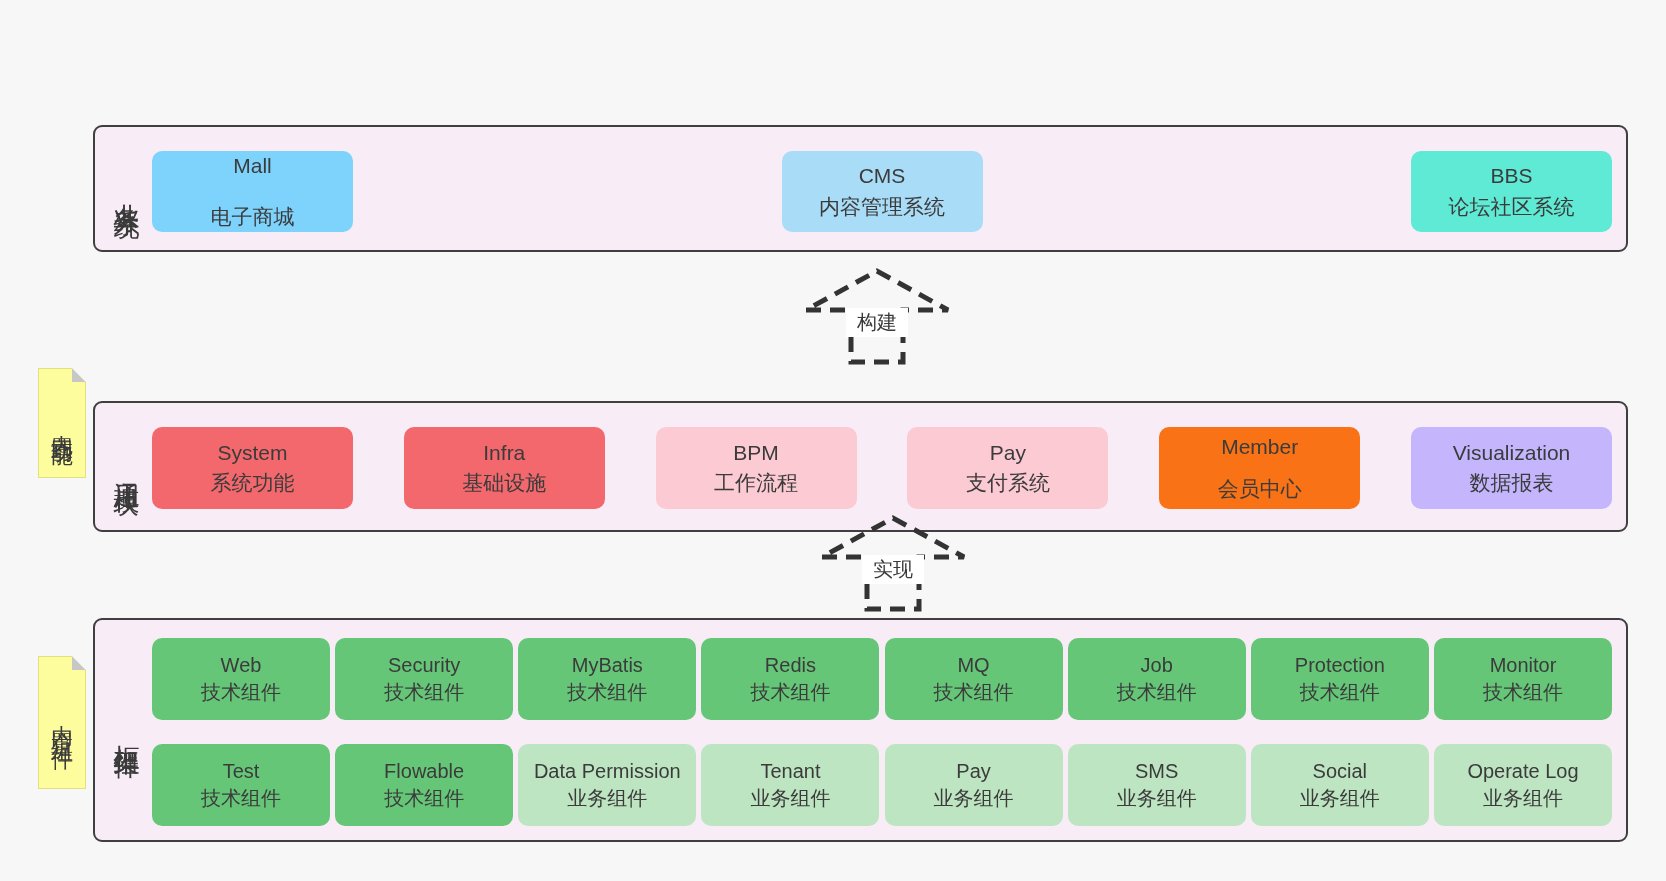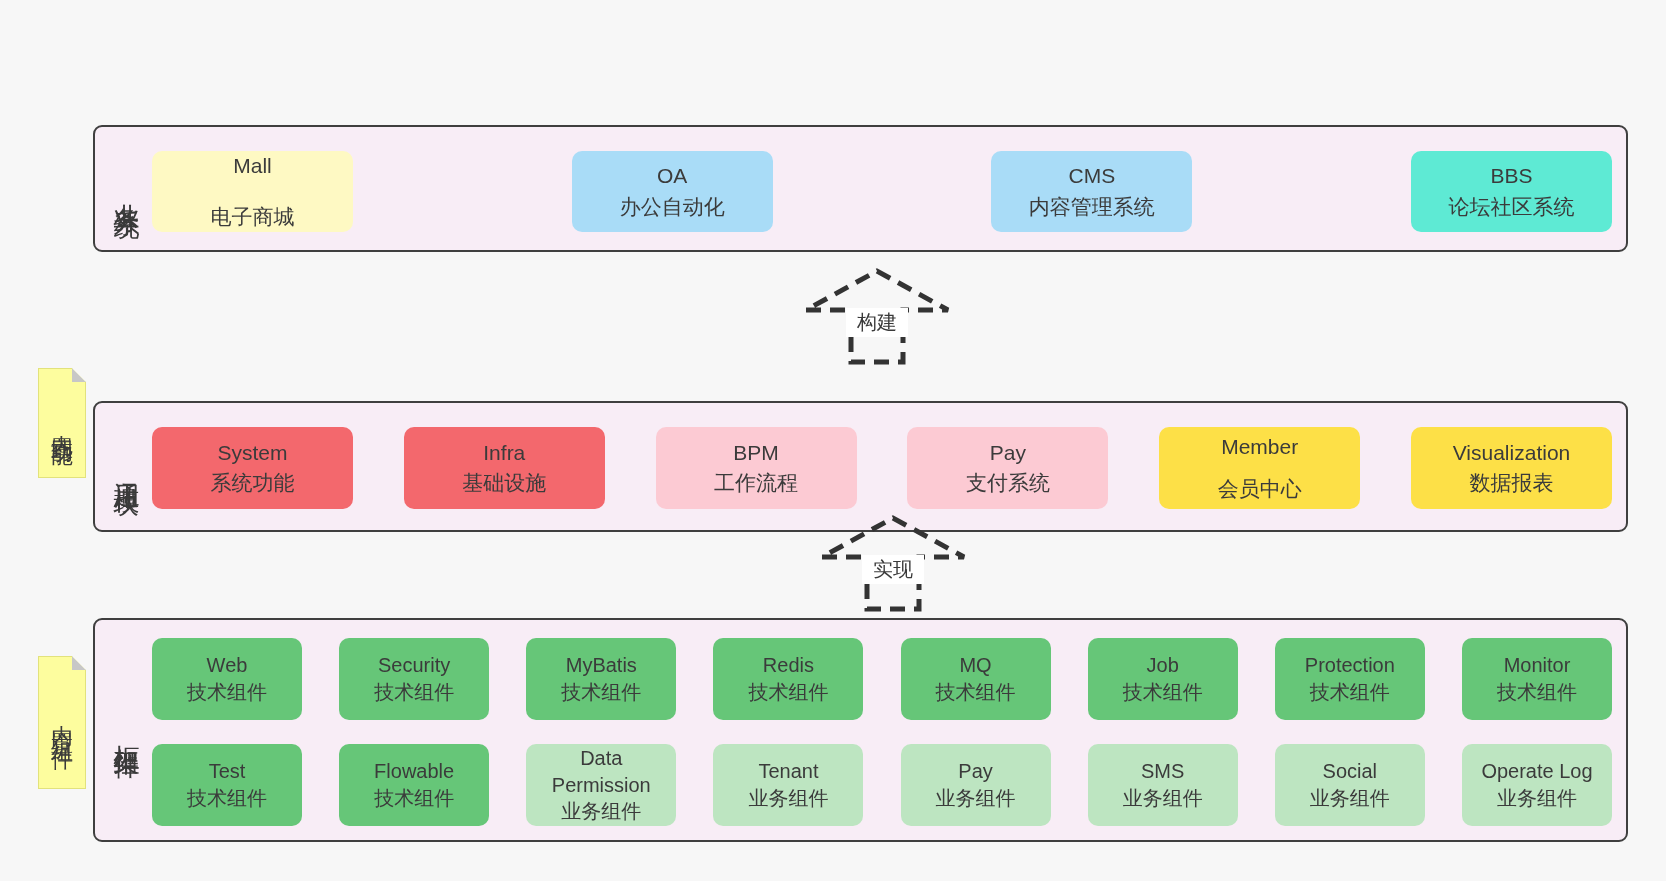--- a/index.html
+++ b/index.html
@@ -17,21 +17,21 @@
   .band-rows{position:absolute;left:57px;right:14px;display:flex;flex-direction:column;justify-content:space-between;}
   .band-business .band-rows{top:24px;bottom:19px;}
   .band-modules  .band-rows{top:24px;bottom:21px;}
   .band-framework .band-rows{top:18px;bottom:14px;}
 
   .box-row{display:flex;justify-content:space-between;}
   .box{border-radius:10px;display:flex;flex-direction:column;align-items:center;justify-content:center;
     text-align:center;color:#3b3b3b;box-sizing:border-box;padding:2px 4px;}
   .band-business .box,.band-modules .box{width:201px;height:82px;font-size:21px;line-height:1.45;}
   .band-business .box{height:81px;}
-  .band-framework .box{width:150px;height:82px;font-size:20px;line-height:1.33;}
+  .band-framework .box{width:178px;height:82px;font-size:20px;line-height:1.33;}
 
   
   .sticky-note{position:absolute;left:38px;width:48px;background:#fdfd9e;border:1px solid #e2e27c;
     box-sizing:border-box;display:flex;align-items:center;justify-content:center;
     writing-mode:vertical-rl;text-orientation:upright;font-size:22px;letter-spacing:6px;color:#3a3a3a;z-index:2;}
   .note-modules{top:368px;height:110px;letter-spacing:3px;}
   .note-framework{top:656px;height:133px;letter-spacing:8px;}
   .sticky-note::before{content:"";position:absolute;top:-1px;right:-1px;width:0;height:0;
     border-left:14px solid #c7c7c7;border-top:14px solid transparent;}
   .sticky-note::after{content:"";position:absolute;top:-1px;right:-1px;width:0;height:0;
@@ -48,27 +48,23 @@
 </style>
 </head>
 <body>
 
 <div class="canvas">
 
   <section class="band band-business">
     <div class="band-label">业务系统</div>
     <div class="band-rows">
         <div class="box-row">
-          <div class="box" style="background: #fef9c3; gap: 20px;">
+          <div class="box" style="background: #7dd3fc; gap: 20px;">
             <div class="box-title">Mall</div>
             <div class="box-subtitle">电子商城</div>
-          </div>
-          <div class="box" style="background: rgb(169, 220, 247);">
-            <div class="box-title">OA</div>
-            <div class="box-subtitle">办公自动化</div>
           </div>
           <div class="box" style="background: rgb(169, 220, 247);">
             <div class="box-title">CMS</div>
             <div class="box-subtitle">内容管理系统</div>
           </div>
           <div class="box" style="background: #5eead4;">
             <div class="box-title">BBS</div>
             <div class="box-subtitle">论坛社区系统</div>
           </div>
         </div>
@@ -98,25 +94,25 @@
             <div class="box-subtitle">基础设施</div>
           </div>
           <div class="box" style="background: rgb(252, 202, 211);">
             <div class="box-title">BPM</div>
             <div class="box-subtitle">工作流程</div>
           </div>
           <div class="box" style="background: rgb(252, 202, 211);">
             <div class="box-title">Pay</div>
             <div class="box-subtitle">支付系统</div>
           </div>
-          <div class="box" style="background: #fde047; gap: 12px;">
+          <div class="box" style="background: #f97316; gap: 12px;">
             <div class="box-title">Member</div>
             <div class="box-subtitle">会员中心</div>
           </div>
-          <div class="box" style="background: #fde047; text-align: right;">
+          <div class="box" style="background: #c4b5fd; text-align: right;">
             <div class="box-title">Visualization</div>
             <div class="box-subtitle">数据报表</div>
           </div>
         </div>
       </div>
   </section>
 
   <div class="arrow-wrap arrow-implement">
     <svg width="146" height="97" viewBox="0 0 146 97">
       <polygon points="73,3 144,42 99,42 99,94 47,94 47,42 2,42"></polygon>

